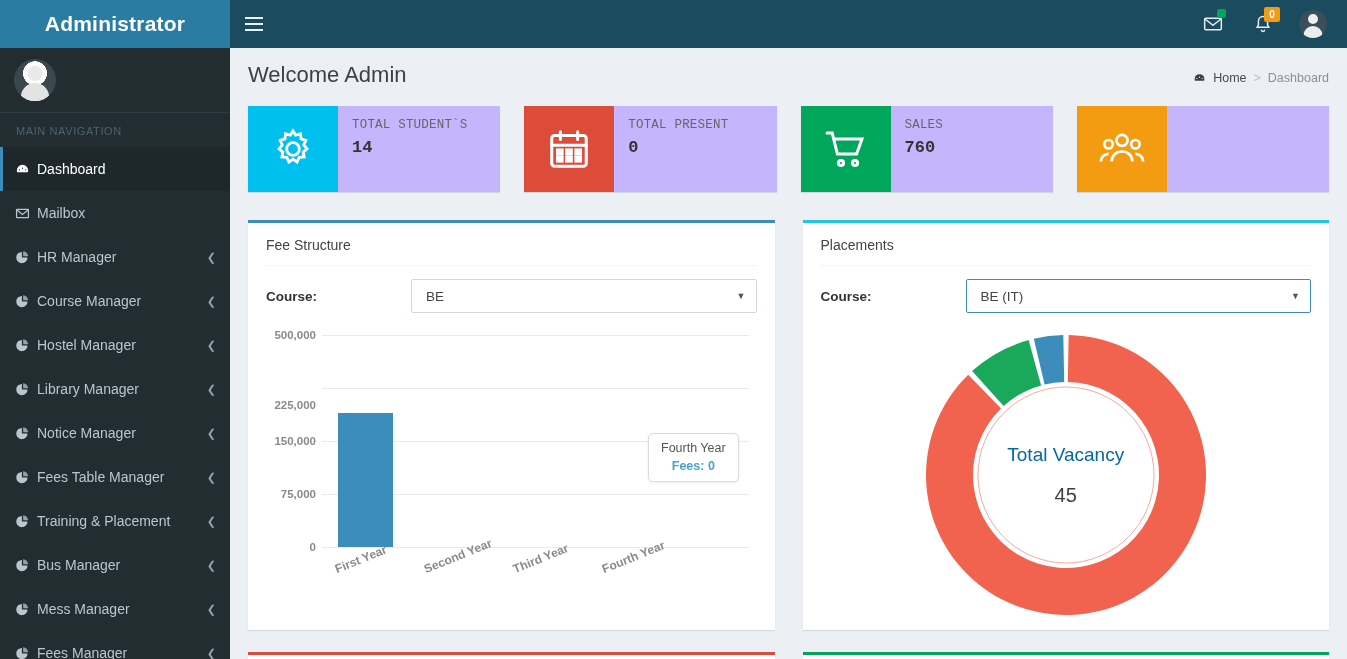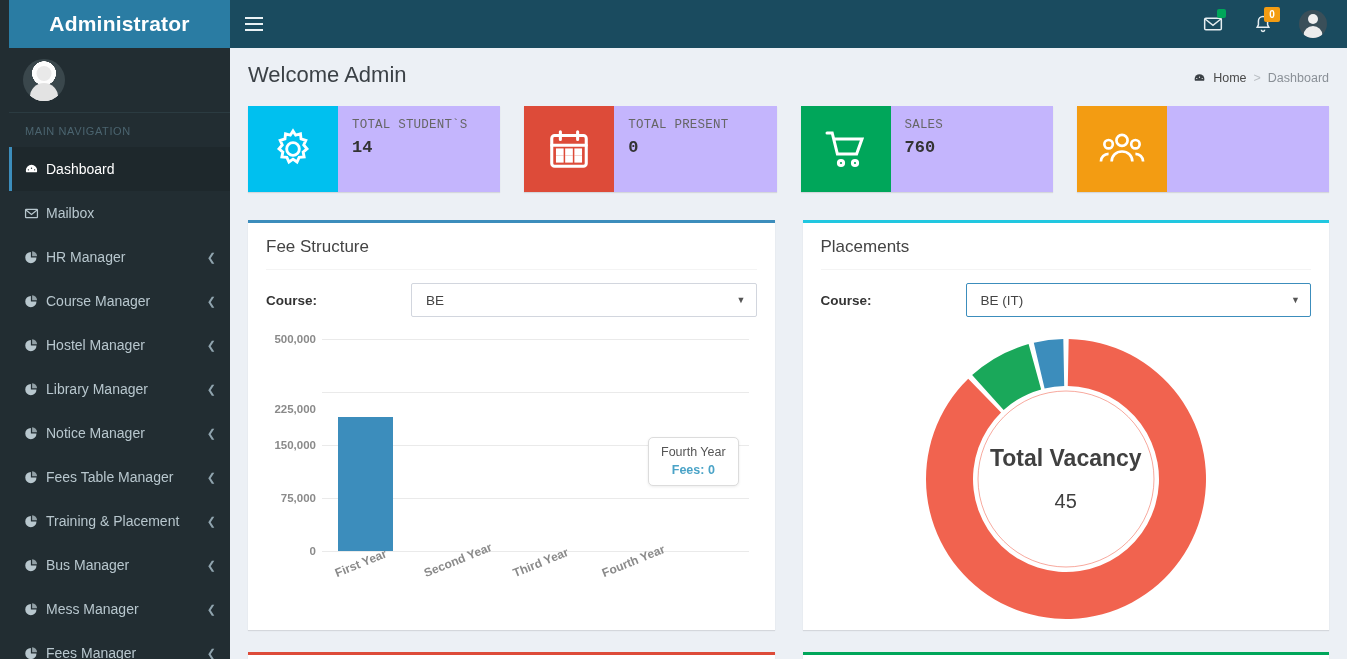--- a/index.html
+++ b/index.html
@@ -11,21 +11,20 @@
   }
   .app { display: flex; width: 1347px; height: 659px; }
 
   
   .sidebar {
     width: 230px; flex: 0 0 230px;
     background: #222d32;
     height: 659px;
     overflow: hidden;
     position: relative;
-    padding-left: 9px;
   }
   .logo {
     height: 48px;
     background: #2a7ca3;
     color: #fff;
     display: flex; align-items: center; justify-content: center;
     font-size: 21px; font-weight: bold;
     letter-spacing: .2px;
   }
   .user-panel {
@@ -145,21 +144,21 @@
 
   
   .panel-row { display: flex; gap: 28px; margin-top: 28px; }
   .panel {
     flex: 1 1 0; background: #fff;
     border-top: 3px solid #3c8dbc;
     box-shadow: 0 1px 1px rgba(0,0,0,.1);
     height: 410px; position: relative;
   }
   .panel-head { padding: 14px 18px 12px; }
-  .panel-title { font-size: 17px; color: #444; font-weight: normal; }
+  .panel-title { font-size: 14px; color: #444; font-weight: normal; }
   .panel-body { padding: 0 18px; }
   .form-row { display: flex; align-items: center; border-top: 1px solid #f4f4f4; padding-top: 13px; }
   .form-label { width: 145px; flex: 0 0 145px; font-size: 13.5px; font-weight: bold; color: #333; }
   .select {
     flex: 1 1 auto; height: 34px; background: #fff;
     border: 1px solid #d2d6de; border-radius: 2px;
     display: flex; align-items: center; justify-content: space-between;
     padding: 0 10px 0 14px; font-size: 13.5px; color: #444; cursor: pointer;
   }
   .select.focused { border-color: #3c8dbc; }
@@ -195,21 +194,21 @@
   .tt-title { font-size: 12.5px; color: #555; }
   .tt-value { font-size: 12.5px; color: #4aa3c7; font-weight: bold; margin-top: 4px; }
 
   
   .donut-wrap { position: relative; height: 300px; margin-top: 12px;
                 display: flex; align-items: center; justify-content: center; }
   .donut-center {
     position: absolute; top: 50%; left: 50%; transform: translate(-50%,-50%);
     text-align: center; pointer-events: none;
   }
-  .donut-label { font-size: 23px; font-weight: bold; color: #404040; }
+  .donut-label { font-size: 19px; font-weight: normal; color: #0369a1; }
   .donut-value { font-size: 20px; color: #404040; margin-top: 18px; }
 
   
   .bottom-row { display: flex; gap: 28px; margin-top: 22px; }
   .peek-panel {
     flex: 1 1 0; height: 40px; background: #fff;
     box-shadow: 0 1px 1px rgba(0,0,0,.1);
   }
 </style>
 </head>

